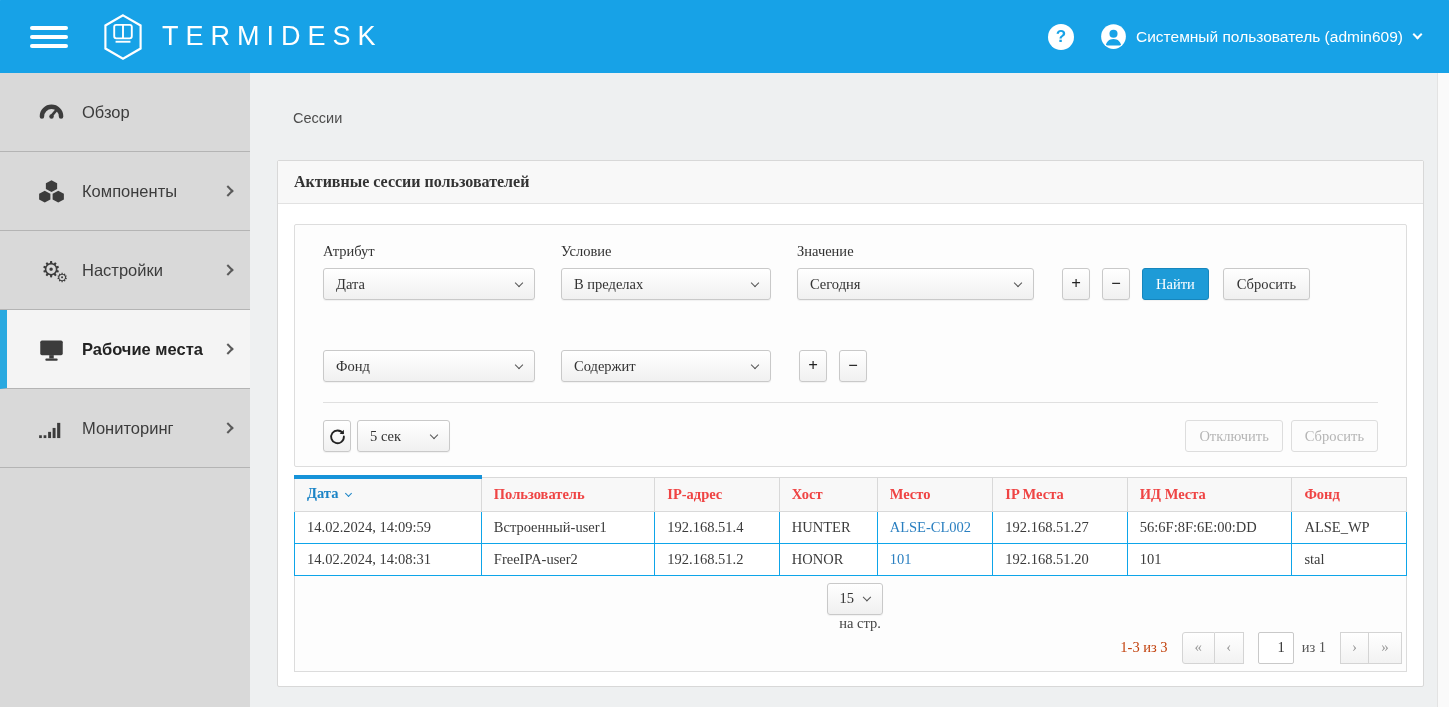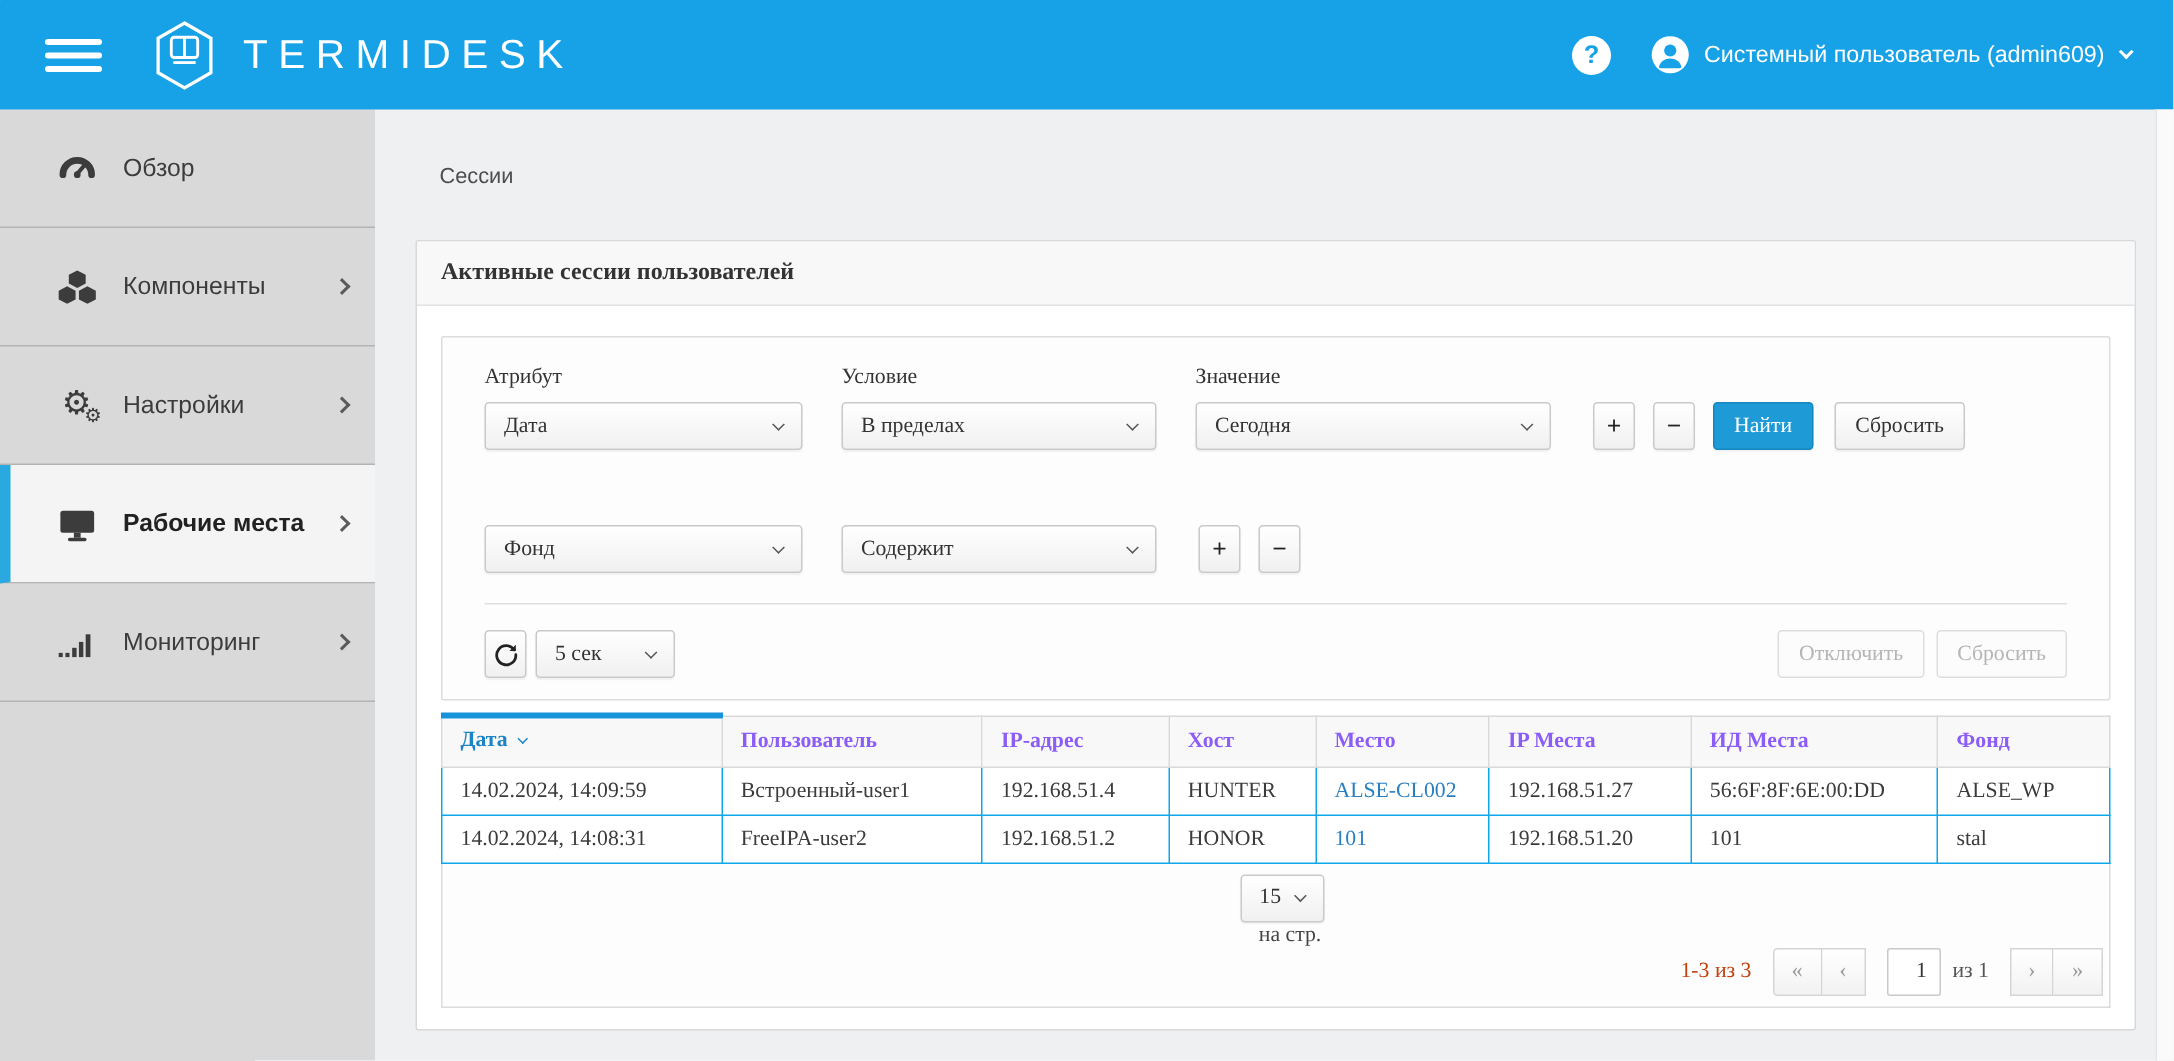--- a/index.html
+++ b/index.html
@@ -73,21 +73,21 @@
   .btn-gap { margin-left:12px; }
   .row-gap { height:50px; }
   .divider { border-top:1px solid #e0e0e0; margin-top:20px; }
   .refresh-row { display:flex; align-items:center; padding:17px 28px 14px 28px; }
   .refresh-btn { width:32px; padding:0; margin-right:6px; }
   .refresh-right { margin-left:auto; display:flex; gap:8px; }
 
   
   table.sess { width:100%; border-collapse:collapse; table-layout:fixed; }
   table.sess th { background:#f8f8f8; border:1px solid #d9d9d9; text-align:left; padding:8px 12px;
-    font-size:14.5px; font-weight:600; color:#8b5cf6; cursor:pointer;
+    font-size:14.5px; font-weight:600; color:#ef4444; cursor:pointer;
     white-space:nowrap; overflow:hidden; }
   table.sess th.sorted { color:#1b84c6; border-top:4px solid #1693d9; padding-top:5px; }
   table.sess th .chev { width:5px; height:5px; border-width:1.5px; margin-left:8px; margin-bottom:2px; }
   table.sess td { border:1px solid #0ea5e9; padding:7px 12px; font-size:14.5px; color:#3b3b3b;
     white-space:nowrap; overflow:hidden; background:#fff; }
   table.sess tr.stripe td { background:#f7f7f7; }
   table.sess td.link { color:#2a7fc0; cursor:pointer; }
 
   
   .table-footer { border:1px solid #dcdcdc; border-top:none; background:#fdfdfd;

